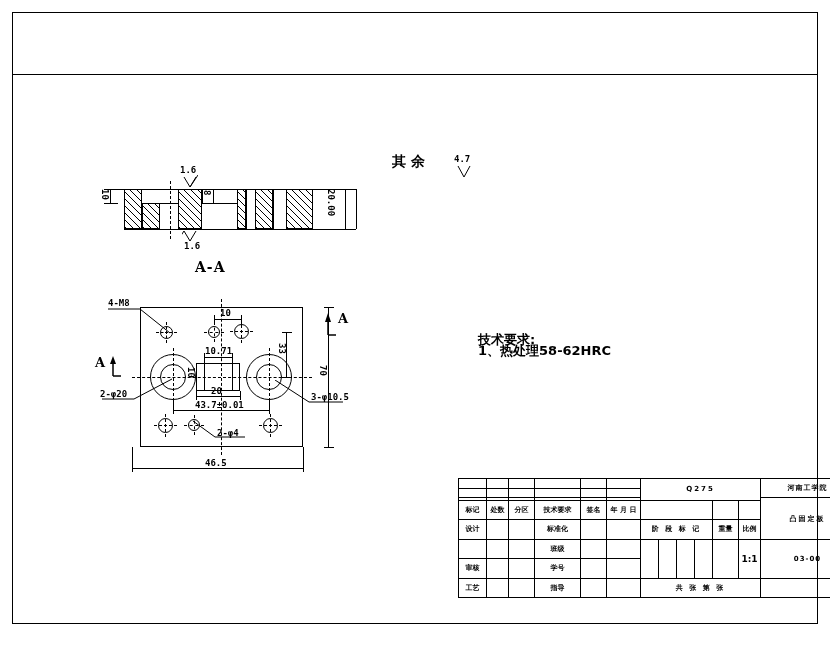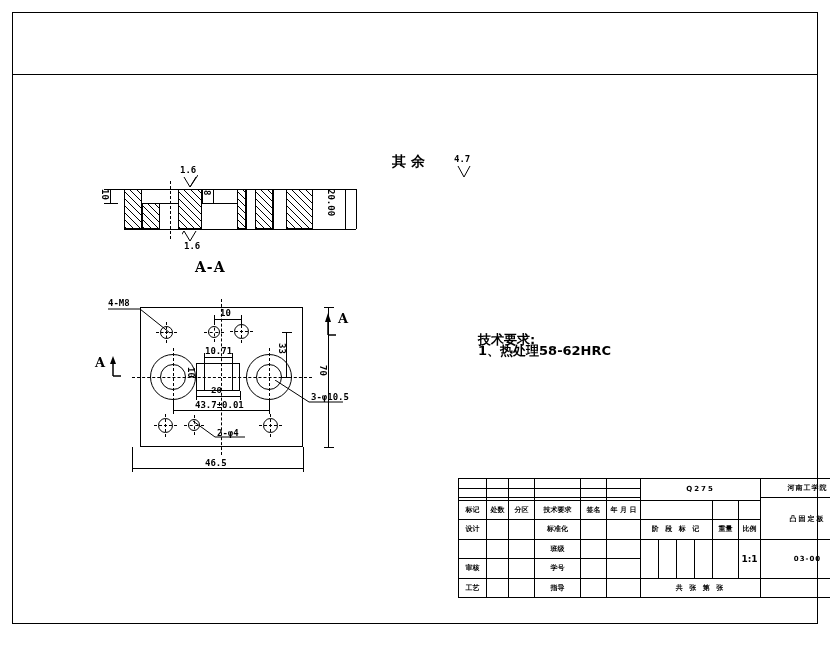--- a/index.html
+++ b/index.html
@@ -165,21 +165,21 @@
     <div class="abs vl" style="left:132px;top:68px;height:28px;"></div>
 
     <div class="abs hl" style="left:104px;top:62px;width:28px;"></div>
     <div class="abs vl" style="left:104px;top:58px;height:10px;"></div>
     <div class="abs vl" style="left:132px;top:58px;height:10px;"></div>
     <div class="abs dim" style="left:105px;top:51px;">10.71</div>
 
     <div class="abs hl" style="left:96px;top:101px;width:44px;"></div>
     <div class="abs vl" style="left:96px;top:96px;height:9px;"></div>
     <div class="abs vl" style="left:140px;top:96px;height:9px;"></div>
-    <div class="abs dim" style="left:111px;top:91px;font-family:Liberation Mono, monospace;">20</div>
+    <div class="abs dim" style="left:111px;top:91px;">20</div>
 
     <div class="abs dimv" style="left:86px;top:72px;">10</div>
     <div class="abs vl" style="left:96px;top:68px;height:28px;"></div>
 
     <div class="abs hl" style="left:114px;top:24px;width:27px;"></div>
     <div class="abs vl" style="left:114px;top:20px;height:10px;"></div>
     <div class="abs vl" style="left:141px;top:20px;height:10px;"></div>
     <div class="abs dim" style="left:120px;top:13px;">10</div>
 
     <div class="abs hl" style="left:73px;top:115px;width:96px;"></div>
@@ -203,20 +203,27 @@
     <div class="abs dim" style="left:105px;top:163px;">46.5</div>
 
     <div class="abs" style="left:0px;top:0px;">
       <svg width="110" height="50" style="display:block;">
           <line x1="8" y1="14" x2="40" y2="14" stroke="#000" stroke-width="1"></line>
           <line x1="40" y1="14" x2="70" y2="38" stroke="#000" stroke-width="1"></line>
         </svg>
       <span class="dim" style="position:absolute;left:8px;top:3px;">4-M8</span>
     </div>
 
+    <div class="abs" style="left:0px;top:82px;">
+      <svg width="80" height="30" style="display:block;">
+          <line x1="2" y1="22" x2="34" y2="22" stroke="#000" stroke-width="1"></line>
+          <line x1="34" y1="22" x2="72" y2="2" stroke="#000" stroke-width="1"></line>
+        </svg>
+      <span class="dim" style="position:absolute;left:0px;top:12px;">2-φ20</span>
+    </div>
 
     <div class="abs" style="left:175px;top:85px;">
       <svg width="70" height="30" style="display:block;">
           <line x1="0" y1="0" x2="34" y2="22" stroke="#000" stroke-width="1"></line>
           <line x1="34" y1="22" x2="68" y2="22" stroke="#000" stroke-width="1"></line>
         </svg>
       <span class="dim" style="position:absolute;left:36px;top:12px;">3-φ10.5</span>
     </div>
 
     <div class="abs" style="left:87px;top:122px;">

